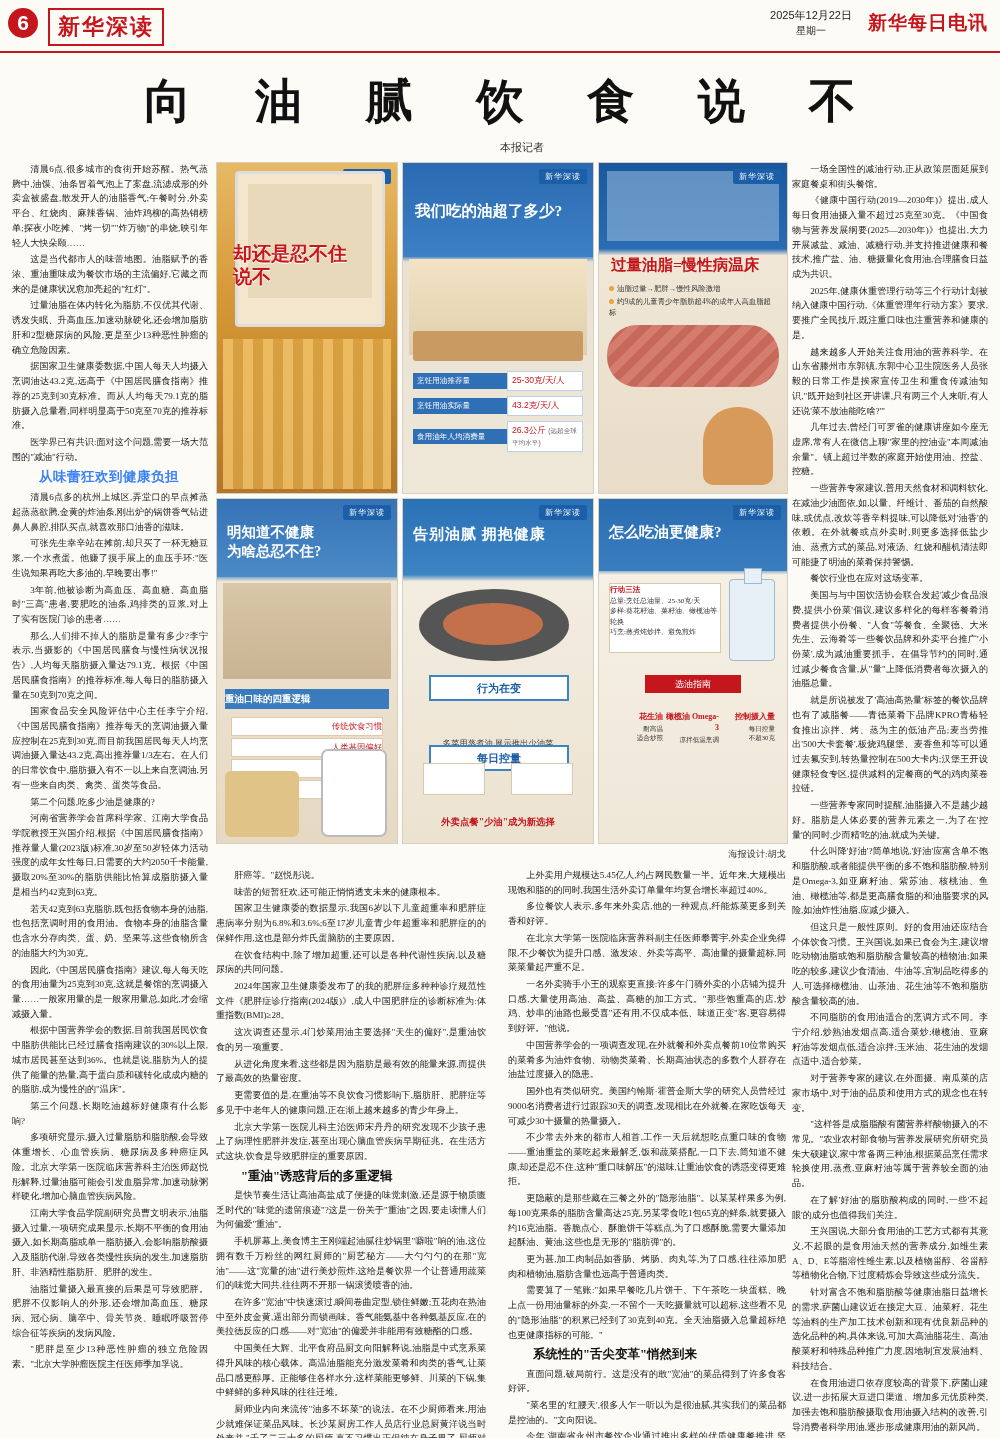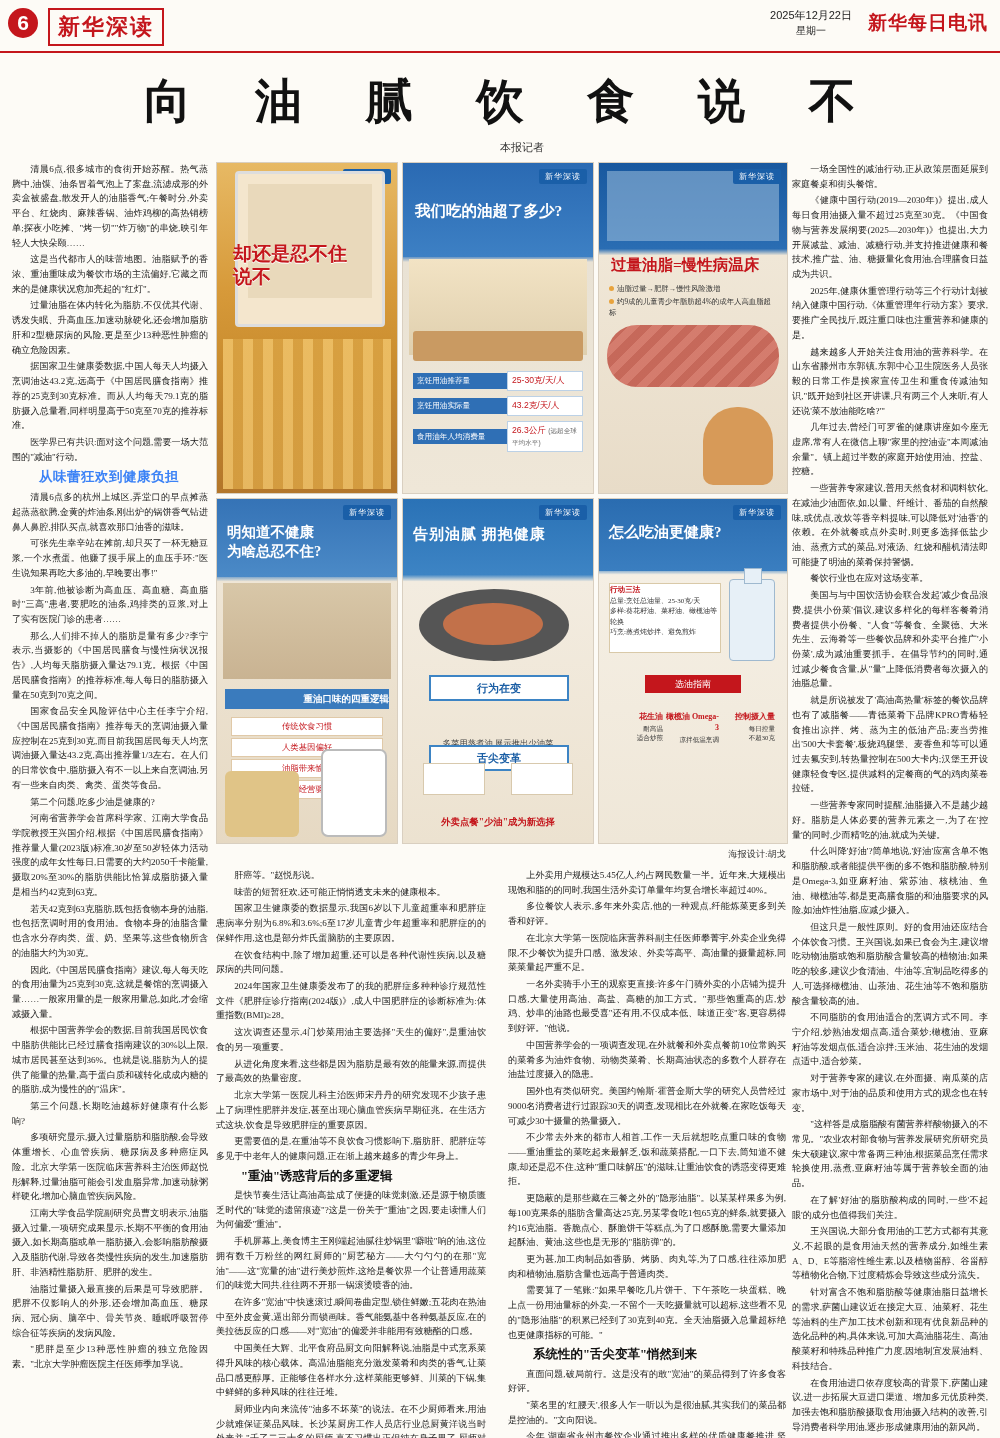--- a/index.html
+++ b/index.html
@@ -78,23 +78,23 @@
   .t3 .vessel{position:absolute;left:8px;top:162px;right:8px;height:62px;
     background:repeating-linear-gradient(135deg,#d06a5c 0 8px,#bf5345 8px 16px);border-radius:30px;opacity:.85;}
   .t3 .fig{position:absolute;right:14px;bottom:8px;width:70px;height:78px;background:#d79a58;border-radius:34px 34px 10px 10px;}
 
   
   .t4{left:0;top:336px;width:180px;height:344px;background:linear-gradient(180deg,#3a7bbd 0%,#4a88c6 22%,#efe6d6 24%,#e6d9c3 100%);}
   .t4 .head{position:absolute;left:0;top:0;right:0;height:78px;background:linear-gradient(180deg,#3573b6,#4b8ac7);}
   .t4 .title{position:absolute;left:10px;top:24px;color:#fff;font-size:14.5px;font-weight:bold;line-height:1.3;}
   .t4 .street{position:absolute;left:6px;top:84px;right:6px;height:96px;background:linear-gradient(180deg,#d8c7a8,#c9b392);}
   .t4 .band{position:absolute;left:8px;top:190px;right:8px;height:20px;background:#3a7bbd;color:#fff;
-    font-size:9.5px;text-align:right;line-height:20px;font-weight:bold;}
+    font-size:9.5px;text-align:left;line-height:20px;font-weight:bold;}
   .t4 .li{position:absolute;left:14px;right:14px;height:17px;background:#fff;border:1px solid #e0c9a8;
-    color:#c4161c;font-size:8.4px;line-height:17px;text-align:center;}
+    color:#c4161c;font-size:8.4px;line-height:17px;text-align:right;}
   .t4 .rider{position:absolute;left:8px;bottom:6px;width:74px;height:66px;background:#e0c487;border-radius:6px;}
   .t4 .phone{position:absolute;right:10px;bottom:6px;width:62px;height:84px;background:#fff;border:2px solid #bbb;border-radius:7px;}
 
   
   .t5{left:186px;top:336px;width:190px;height:344px;background:linear-gradient(180deg,#2e77ba 0%,#3d84c4 22%,#f3ece0 24%,#ece2d0 100%);}
   .t5 .head{position:absolute;left:0;top:0;right:0;height:76px;background:linear-gradient(180deg,#2a72b6,#3d84c4);}
   .t5 .title{position:absolute;left:10px;top:26px;color:#fff;font-size:15px;font-weight:bold;letter-spacing:1px;}
   .t5 .pan{position:absolute;left:16px;top:90px;width:150px;height:72px;background:#555;border-radius:50%;}
   .t5 .pan i{position:absolute;left:24px;top:14px;width:100px;height:42px;background:#c2714a;border-radius:50%;}
   .t5 .band{position:absolute;left:26px;top:176px;width:136px;height:22px;background:#fff;border:2px solid #3d84c4;
@@ -241,21 +241,21 @@
 
     <div class="tile t5">
       <div class="head"></div>
       <div class="tag">新华深读</div>
       <div class="title">告别油腻  拥抱健康</div>
       <div class="pan">
           <i></i>
         </div>
       <div class="band">行为在变</div>
       <div style="position:absolute;left:16px;top:204px;right:16px;font-size:8.4px;color:#444;text-align:center;line-height:1.4;margin-top:35px;">多菜用蒸煮油 展示推出少油菜</div>
-      <div class="band2">舌尖变革</div>
+      <div class="band2">每日控量</div>
       <div class="dish"></div>
       <div class="dish2"></div>
       <div class="note">外卖点餐"少油"成为新选择</div>
     </div>
 
     <div class="tile t6">
       <div class="head"></div>
       <div class="tag">新华深读</div>
       <div class="title">怎么吃油更健康?</div>
       <div class="card">
@@ -288,22 +288,22 @@
   <div class="caption">海报设计:胡戈</div>
 
   <div class="col c2">
     <p>肝癌等。"赵悦彤说。</p>
     <p>味蕾的短暂狂欢,还可能正悄悄透支未来的健康根本。</p>
     <p>国家卫生健康委的数据显示,我国6岁以下儿童超重率和肥胖症患病率分别为6.8%和3.6%;6至17岁儿童青少年超重率和肥胖症的的保鲜作用,这也是部分炸氏蛋脑肪的主要原因。</p>
     <p>在饮食结构中,除了增加超重,还可以是各种代谢性疾病,以及糖尿病的共同问题。</p>
     <p>2024年国家卫生健康委发布了的我的肥胖症多种种诊疗规范性文件《肥胖症诊疗指南(2024版)》,成人中国肥胖症的诊断标准为:体重指数(BMI)≥28。</p>
     <p>这次调查还显示,4门炒菜用油主要选择"天生的偏好",是重油饮食的另一项重要。</p>
     <p>从进化角度来看,这些都是因为脂肪是最有效的能量来源,而提供了最高效的热量密度。</p>
+    <p>更需要值的是,在重油等不良饮食习惯影响下,脂肪肝、肥胖症等多见于中老年人的健康问题,正在渐上越来越多的青少年身上。</p>
     <p>北京大学第一医院儿科主治医师宋丹丹的研究发现不少孩子患上了病理性肥胖并发症,甚至出现心脑血管疾病早期征兆。在生活方式这块,饮食是导致肥胖症的重要原因。</p>
-    <p>更需要值的是,在重油等不良饮食习惯影响下,脂肪肝、肥胖症等多见于中老年人的健康问题,正在渐上越来越多的青少年身上。</p>
     <p class="qsub">"重油"诱惑背后的多重逻辑</p>
     <p>是快节奏生活让高油高盐成了便捷的味觉刺激,还是源于物质匮乏时代的"味觉的遗留痕迹"?这是一份关于"重油"之因,要走读懂人们为何偏爱"重油"。</p>
     <p>手机屏幕上,美食博主王刚端起油腻往炒锅里"噼啦"响的油,这位拥有数千万粉丝的网红厨师的"厨艺秘方——大勺勺勺的在那"宽油"——这"宽量的油"进行美炒煎炸,这给是餐饮界一个让普通用蔬菜们的味觉大同共,往往两不开那一锅滚烫喷香的油。</p>
     <p>在许多"宽油"中快速滚过,瞬间卷曲定型,锁住鲜嫩;五花肉在热油中至外皮金黄,逼出部分而锁画味。香气能氨基中各种氨基反应,在的美拉德反应的口感——对"宽油"的偏爱并非能用有致糖酯的口感。</p>
     <p>中国美任大辉、北平食府品厨文向阳解释说,油脂是中式烹系菜得升风味的核心载体。高温油脂能充分激发菜肴和肉类的香气,让菜品口感更醇厚。正能够住各样水分,这样菜能更够鲜、川菜的下锅,集中鲜鲜的多种风味的往往迁堆。</p>
     <p>厨师业内向来流传"油多不坏菜"的说法。在不少厨师看来,用油少就难保证菜品风味。长沙某厨房工作人员店行业总厨黄洋说当时外来并,"千了二三十多的厨师,真不习惯出正但纯在身子里了,厨师对素菜的厨门习惯。</p>
 
   </div>
 
   <div class="col c3">

